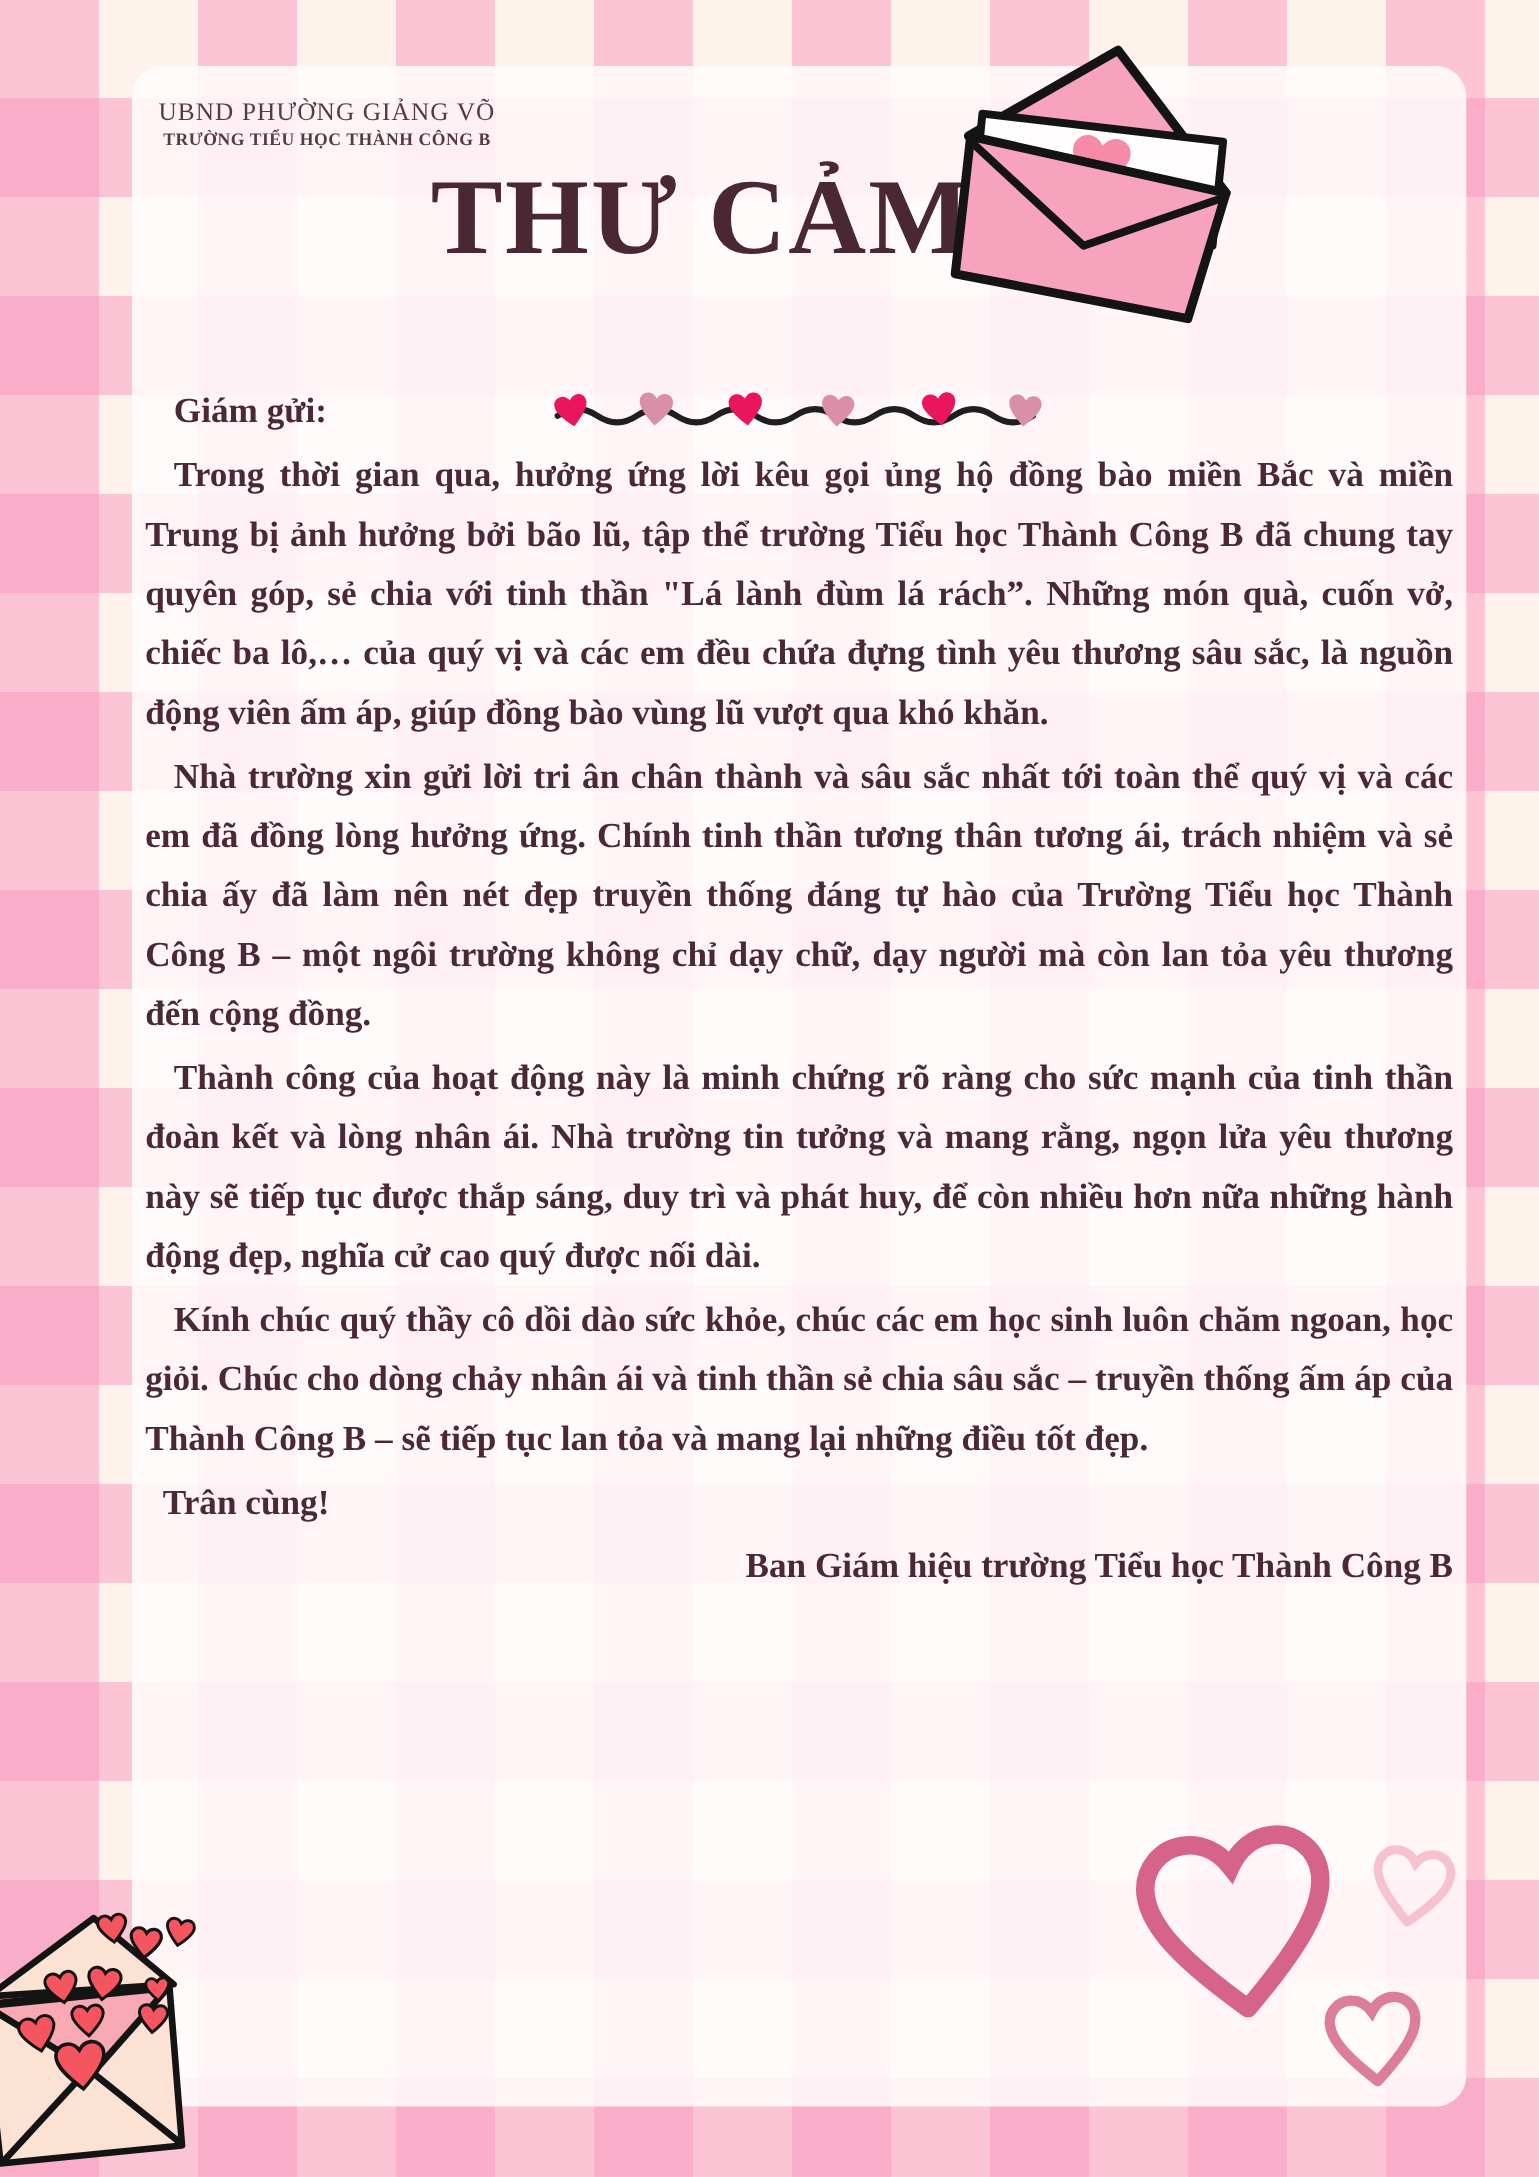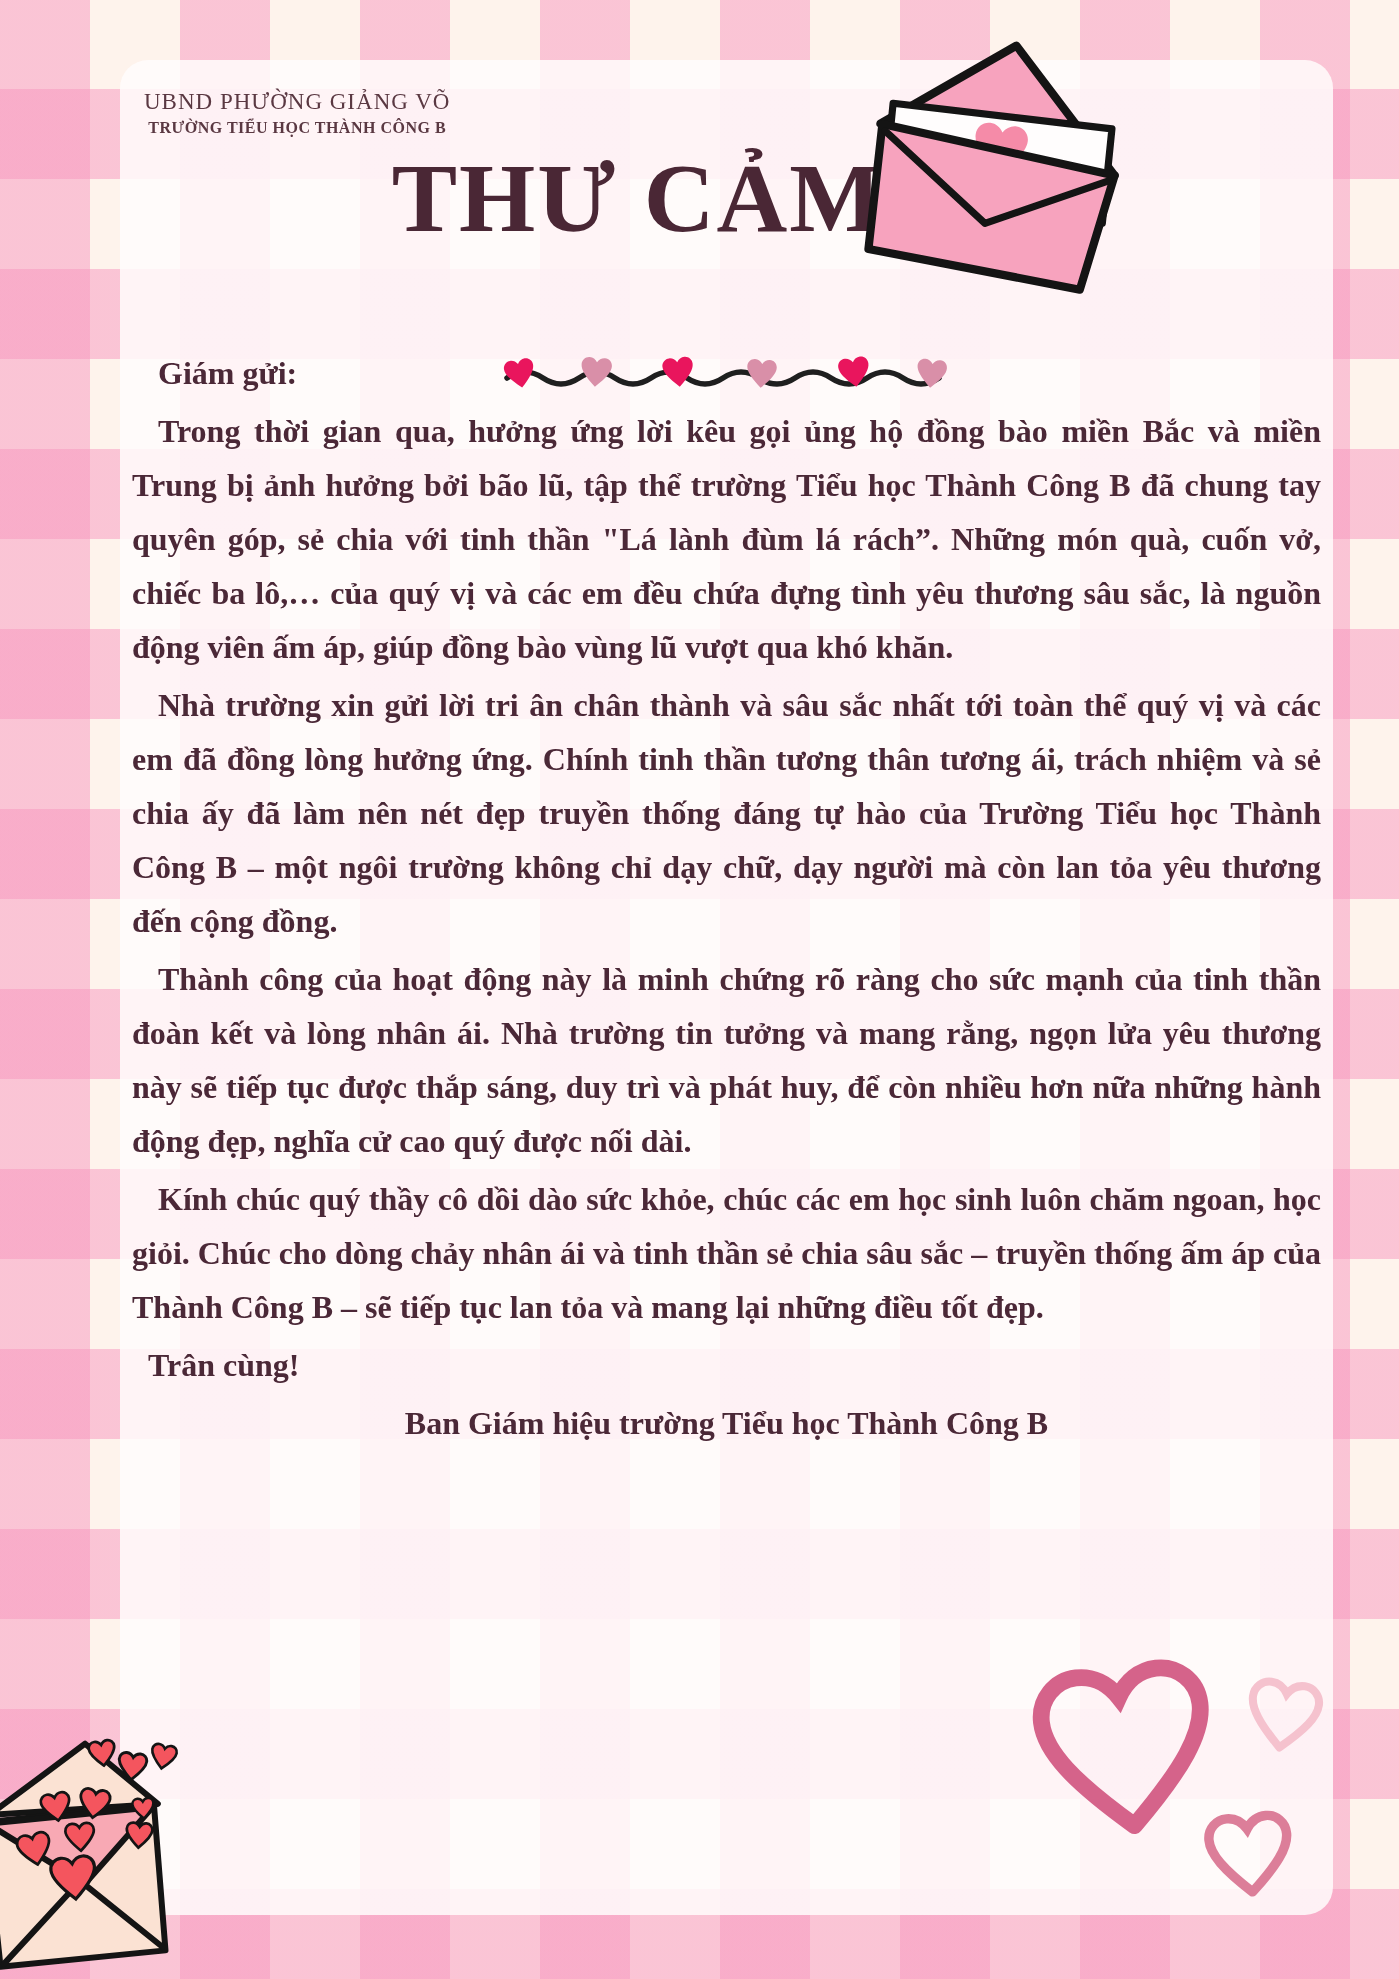--- a/index.html
+++ b/index.html
@@ -52,21 +52,21 @@
     font-weight:bold;
     line-height:54px;
   }
   .letter-body p{
     margin:0 0 4px 0;
     text-align:justify;
     text-indent:26px;
   }
   .letter-body p.salutation{ text-align:left; }
   .letter-body p.closing{ text-align:left; text-indent:16px; }
-  .letter-body p.signature{ text-align:center; text-indent:0; }
+  .letter-body p.signature{ text-align:right; text-indent:0; }
   .deco{ position:absolute; }
   .deco-env-tr{ left:858px; top:34px; transform:rotate(12deg); }
   .deco-hearts-br{ left:1008px; top:1616px; }
   .deco-env-bl{ left:-10px; top:1728px; }
 </style>
 </head>
 <body>
 
 <div class="page">
 

